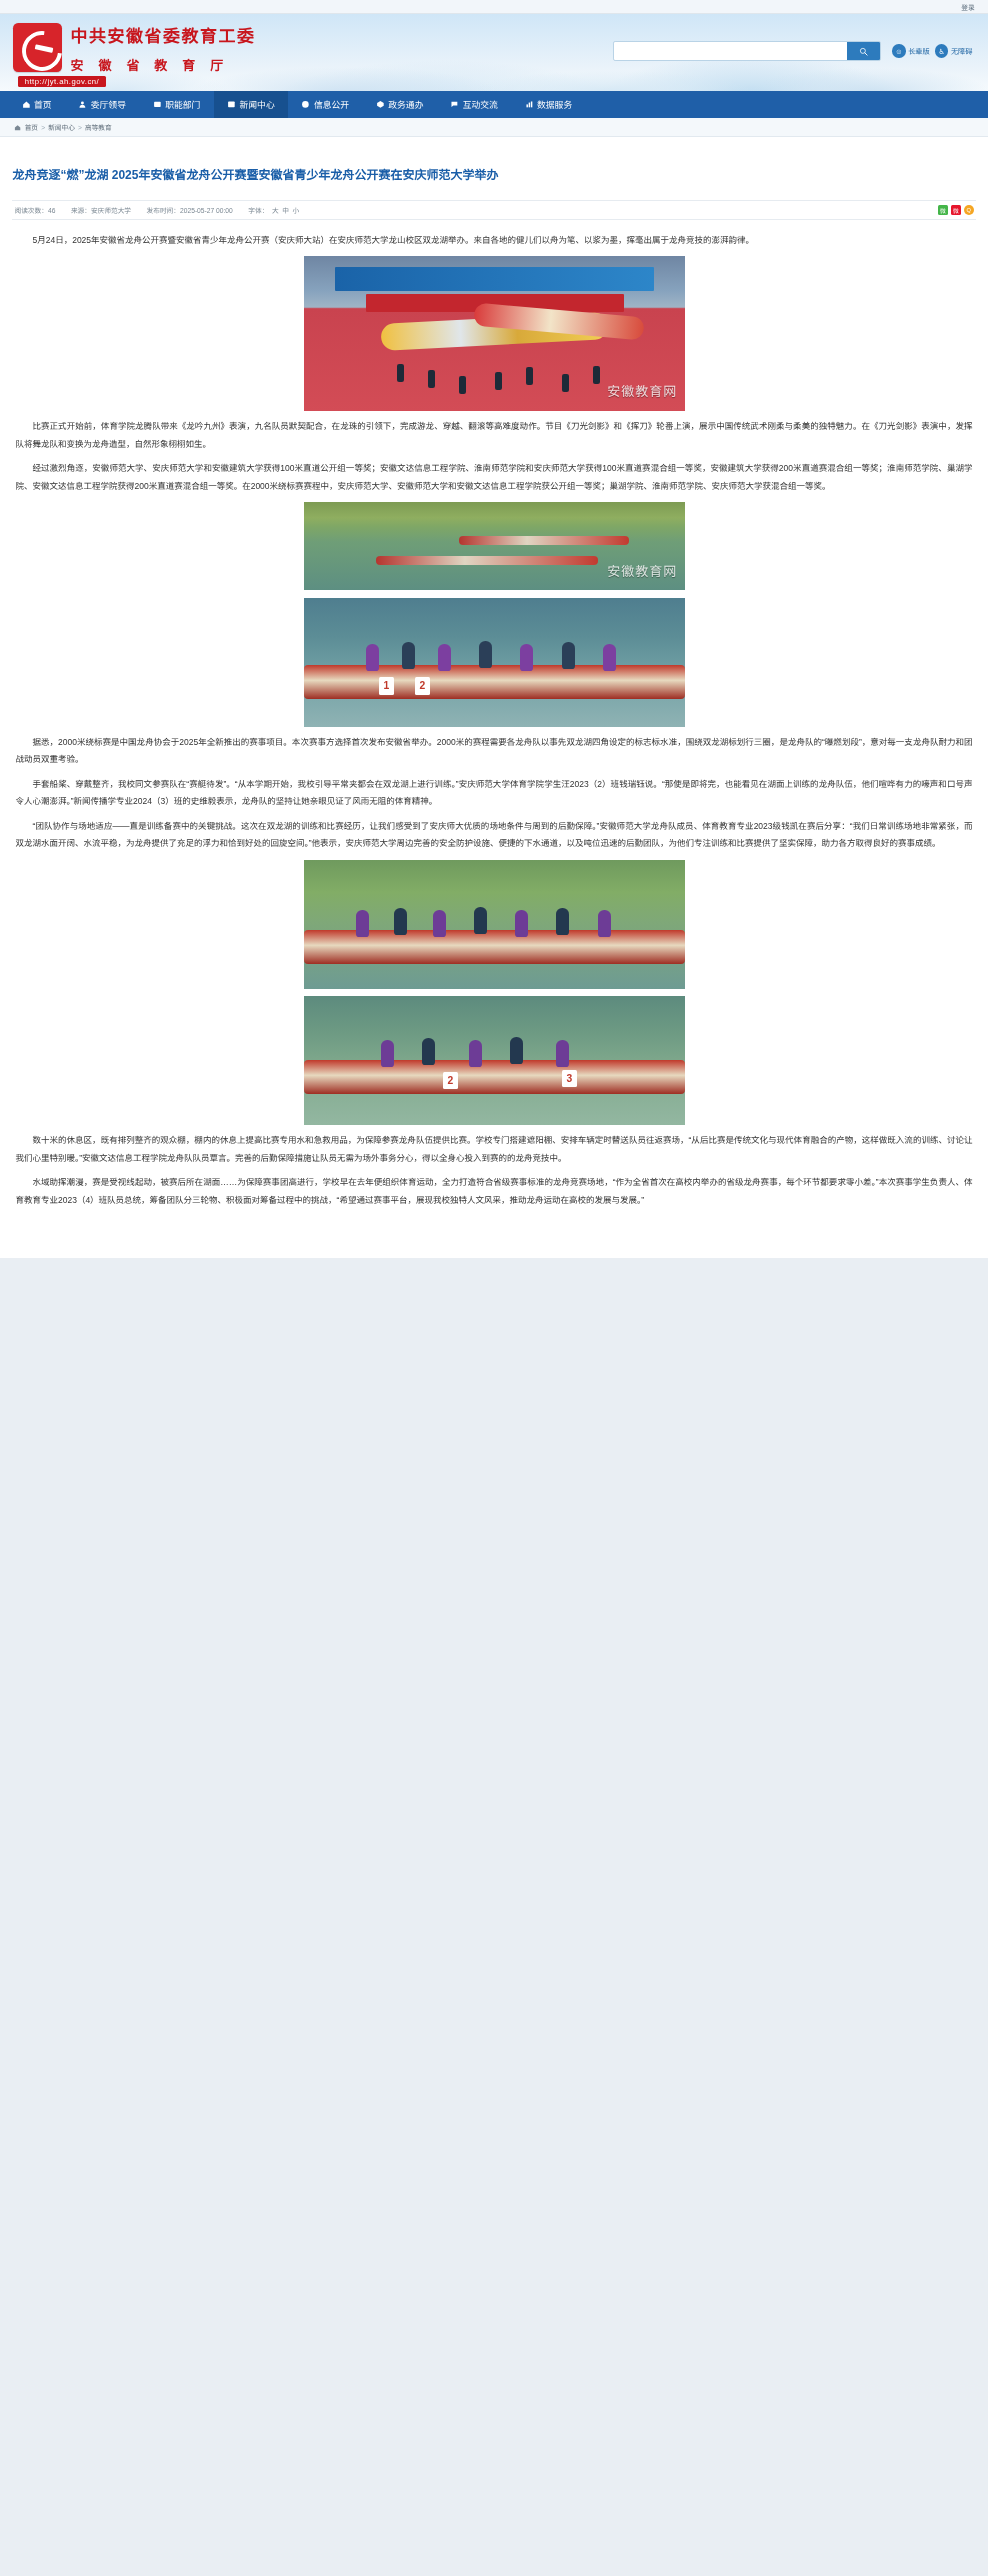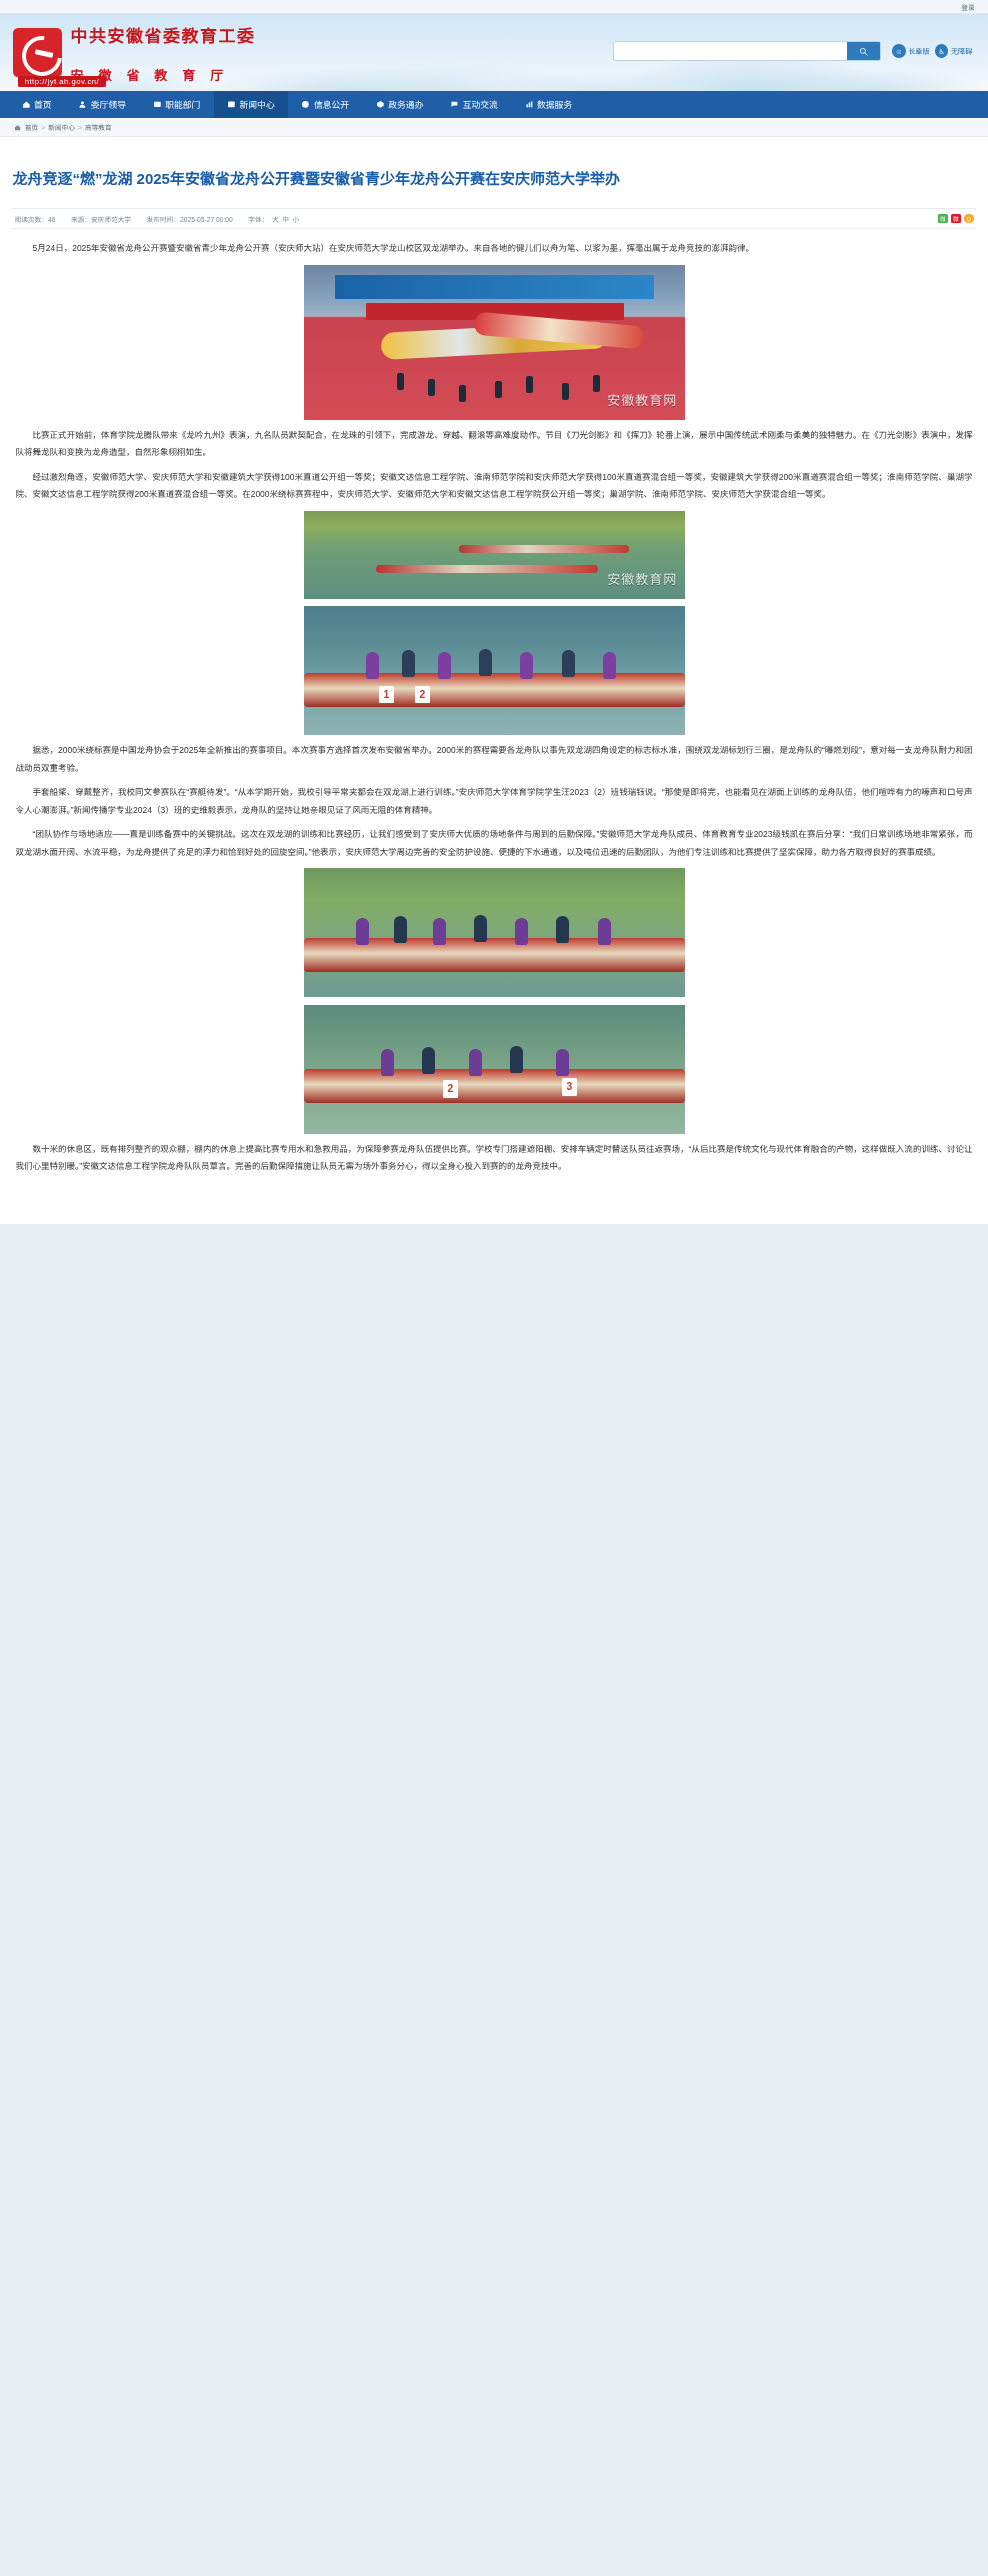--- a/index.html
+++ b/index.html
@@ -72,21 +72,21 @@
   }
   .logo-mark:after {
     content:"";
     position:absolute;
     left:21.6px; top:23px;
     width:17.5px; height:5.2px;
     background:#fff;
     border-radius:1px;
     transform:rotate(12deg);
   }
-  .logo-text-lines { display:flex; flex-direction:column; gap:18px; }
+  .logo-text-lines { display:flex; flex-direction:column; gap:8px; }
   .logo-line1 {
     font-size:17px; font-weight:bold; color:#c8161d; letter-spacing:1.5px;
     font-family:"DejaVu Sans","Liberation Sans",sans-serif;
     white-space:nowrap;
   }
   .logo-line2 {
     font-size:13px; font-weight:bold; color:#c8161d; letter-spacing:5.2px;
     font-family:"DejaVu Sans","Liberation Sans",sans-serif;
     white-space:nowrap;
   }
@@ -168,21 +168,21 @@
   .crumb-sep { color:#9aa8b4; }
   .crumb-wrap a { color:#5d6b78; text-decoration:none; }
 
   
   .page {
     background:#fff;
     min-height:103px;
     padding:13.4px 12.4px 20.6px 12.4px;
   }
   .article-title {
-    font-size:15px;
+    font-size:12px;
     font-weight:bold;
     color:#1a5ea8;
     line-height:1.5;
     padding:7.2px 0 8.2px 0;
   }
   .meta-bar {
     border-top:0.5px solid #e6ebf0;
     border-bottom:0.5px solid #e6ebf0;
     height:20.6px;
     display:flex; align-items:center;
@@ -493,17 +493,18 @@
       <div class="rower" style="left:77px;bottom:58px;background:#6d3c96"></div>
       <div class="rower" style="left:118px;bottom:60px;background:#23384f"></div>
       <div class="rower" style="left:165px;bottom:58px;background:#6d3c96"></div>
       <div class="rower" style="left:206px;bottom:61px;background:#23384f"></div>
       <div class="rower" style="left:252px;bottom:58px;background:#6d3c96"></div>
       <div class="num-badge" style="left:139px;bottom:36px">2</div>
       <div class="num-badge" style="left:258px;bottom:38px">3</div>
     </div>
 
     <p>数十米的休息区，既有排列整齐的观众棚，棚内的休息上提高比赛专用水和急救用品，为保障参赛龙舟队伍提供比赛。学校专门搭建遮阳棚、安排车辆定时替送队员往返赛场，“从后比赛是传统文化与现代体育融合的产物，这样做既入流的训练、讨论让我们心里特别暖。”安徽文达信息工程学院龙舟队队员覃言。完善的后勤保障措施让队员无需为场外事务分心，得以全身心投入到赛的的龙舟竞技中。</p>
+    <p>水域助挥潮漫，赛是受视线起动，被赛后所在湖面……为保障赛事团高进行，学校早在去年便组织体育运动，全力打造符合省级赛事标准的龙舟竞赛场地，“作为全省首次在高校内举办的省级龙舟赛事，每个环节都要求零小差。”本次赛事学生负责人、体育教育专业2023（4）班队员总统，筹备团队分三轮物、积极面对筹备过程中的挑战，“希望通过赛事平台，展现我校独特人文风采，推动龙舟运动在高校的发展与发展。”</p>
   </div>
 
   <div class="tail"></div>
 </div>
 
 
 </body></html>

